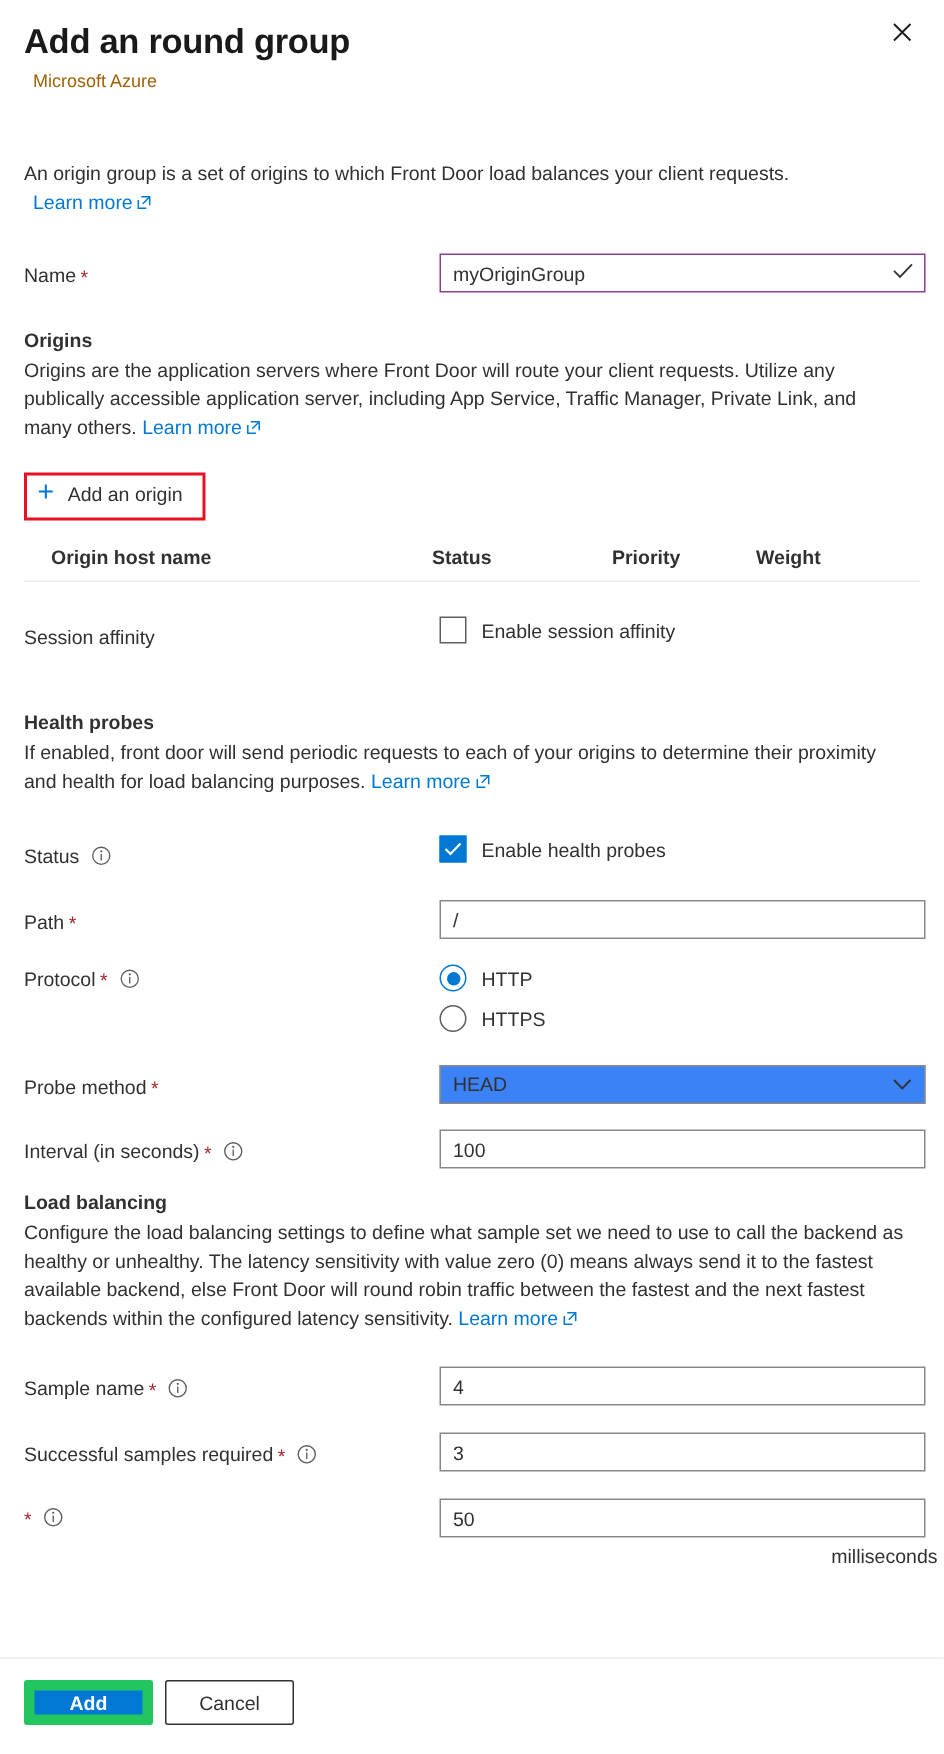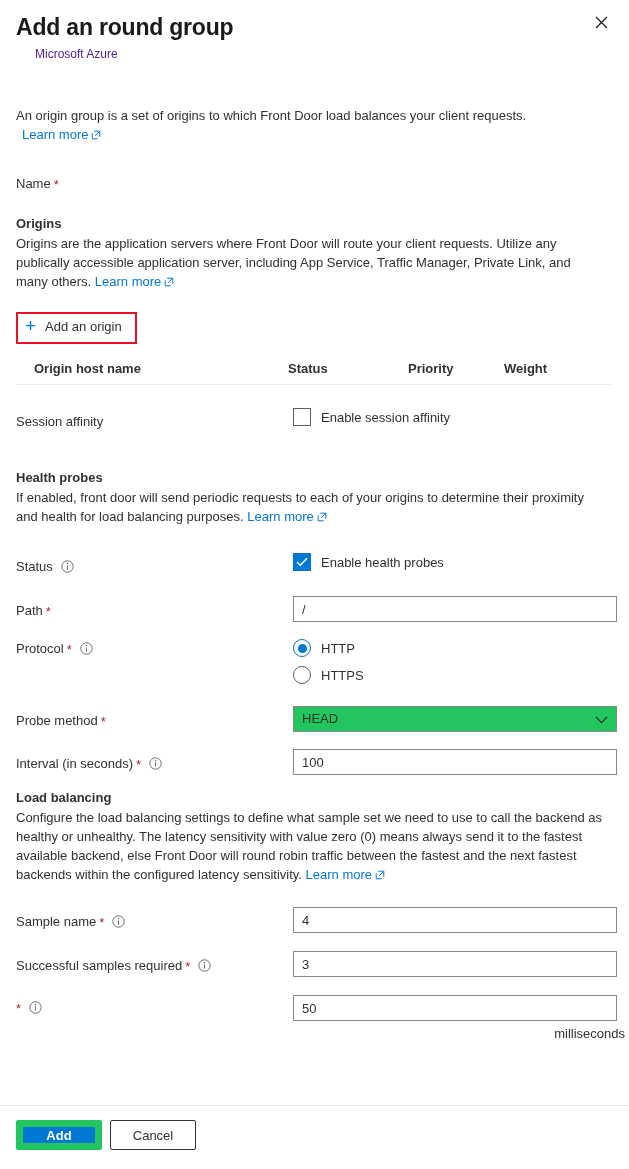--- a/index.html
+++ b/index.html
@@ -34,22 +34,22 @@
     font-size: 23px;
     font-weight: 600;
     line-height: 30px;
     letter-spacing: -0.2px;
     color: #1b1a19;
     margin: 0;
   }
   .subtitle {
     font-size: 12px;
     line-height: 16px;
-    color: #4c1d95;
-    margin: 4px 0 0 19px;
+    color: #a16207;
+    margin: 4px 0 0 6px;
   }
   .close-btn {
     position: absolute;
     top: 8px;
     right: 12px;
     width: 32px;
     height: 32px;
     display: flex;
     align-items: center;
     justify-content: center;
@@ -151,21 +151,21 @@
 
   .select-wrap { position: relative; display: inline-block; }
   .select-box {
     width: 324px;
     height: 26px;
     padding: 0 28px 0 8px;
     font-size: 13px;
     line-height: 24px;
     color: #323130;
     border: 1px solid #8a8886;
-    background: #22c55e;
+    background: #3b82f6;
     cursor: pointer;
   }
   .chev {
     position: absolute;
     right: 9px;
     top: 50%;
     transform: translateY(-50%);
     color: #323130;
     pointer-events: none;
   }
@@ -346,20 +346,30 @@
               <path d="M6.6 8.8H1.2V3.4" stroke="#0078d4" stroke-width="1" fill="none"></path>
             </svg></span>
       </span>
     </div>
 
     <div class="row" style="margin-top:24px;">
       <div class="label">
         <span class="label-text">Name</span>
         <span class="req">*</span>
       </div>
+      <div class="field">
+        <span class="input-wrap">
+          <input class="txt valid" type="text" value="myOriginGroup" style="">
+          <span class="check-mark">
+            <svg width="14" height="11" viewBox="0 0 14 11">
+                <path d="M1 5.6 L5 9.6 L13 1.2" stroke="#323130" stroke-width="1.2" fill="none"></path>
+              </svg>
+          </span>
+        </span>
+      </div>
     </div>
 
     <div style="margin-top:23px;">
       <div class="section-title">Origins</div>
       <div class="section-desc" style="margin-top:1px;">
         <span>Origins are the application servers where Front Door will route your client requests. Utilize any publically accessible application server, including App Service, Traffic Manager, Private Link, and many others.</span>
         <a class="link">Learn more</a><span class="ext-icon"><svg width="10" height="10" viewBox="0 0 10 10">
               <path d="M3.2 1.2h5.6v5.6" stroke="#0078d4" stroke-width="1" fill="none"></path>
               <path d="M8.3 1.7 L4.2 5.8" stroke="#0078d4" stroke-width="1" fill="none"></path>
               <path d="M6.6 8.8H1.2V3.4" stroke="#0078d4" stroke-width="1" fill="none"></path>

